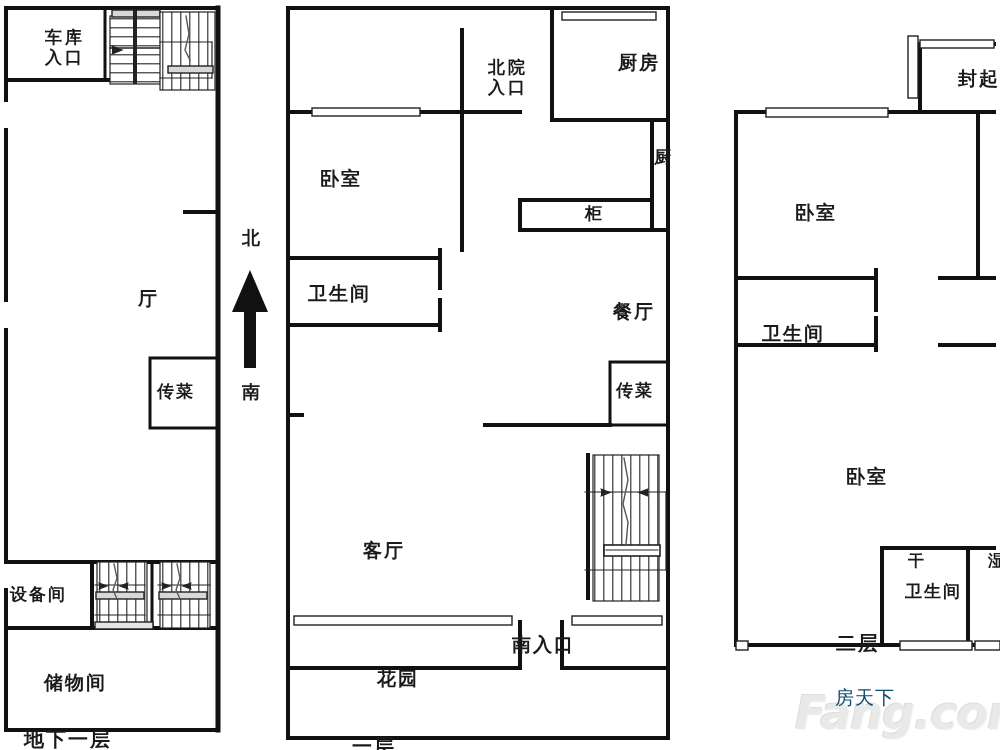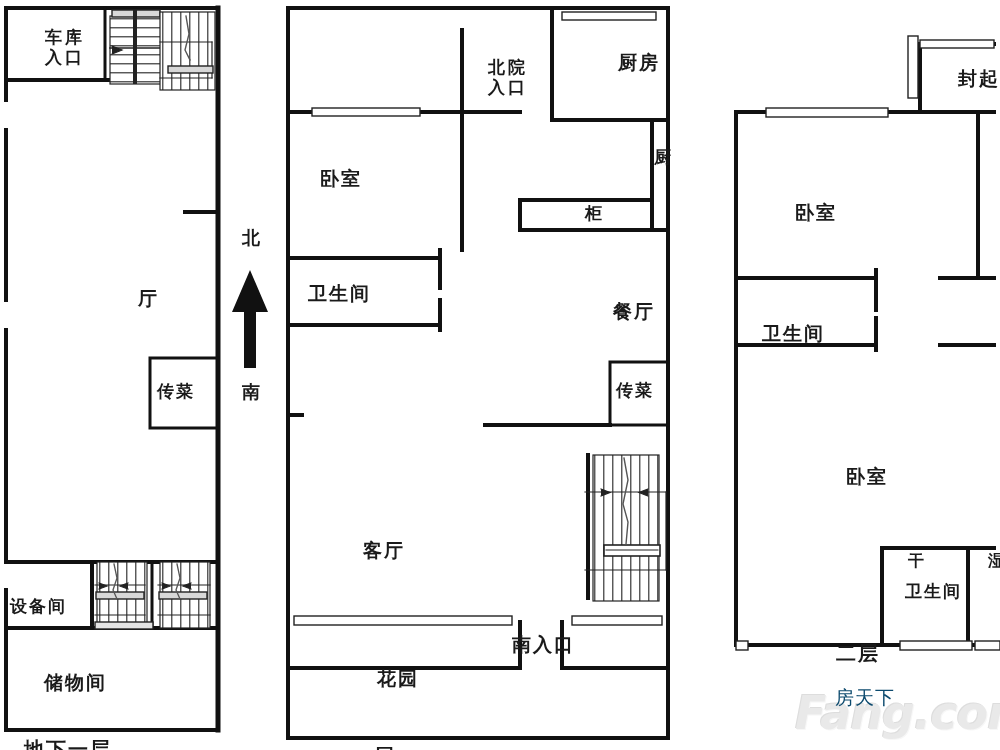--- a/index.html
+++ b/index.html
@@ -33,21 +33,21 @@
     color: #1a1a1a;
     white-space: nowrap;
     letter-spacing: 2px;
     font-weight: 600;
     line-height: 1.15;
     user-select: none;
   }
   .lbl.sz-room { font-size: 19px; }
   .lbl.sz-small { font-size: 17px; }
   .lbl.sz-tiny { font-size: 16px; }
-  .lbl.sz-floor { font-size: 20px; margin-top: 10px; }
+  .lbl.sz-floor { font-size: 20px; }
   .lbl.sz-compass { font-size: 18px; }
   .lbl.twoline { text-align: center; letter-spacing: 3px; }
 
   
   #watermark {
     position: absolute;
     left: 795px;
     top: 688px;
     width: 200px;
     height: 55px;
@@ -284,21 +284,21 @@
 
   <div class="lbl sz-small twoline" style="left:45px; top:28px;">
     <div>车库</div>
     <div>入口</div>
   </div>
 
   <div class="lbl sz-room" style="left:138px; top:288px;">厅</div>
 
   <div class="lbl sz-small" style="left:157px; top:382px;">传菜</div>
 
-  <div class="lbl sz-small" style="left:10px; top:597px;">设备间</div>
+  <div class="lbl sz-small" style="left:10px; top:585px;">设备间</div>
 
   <div class="lbl sz-room" style="left:44px; top:672px;">储物间</div>
 
   <div class="lbl sz-floor" style="left:24px; top:728px;">地下一层</div>
 
   <div class="lbl sz-compass" style="left:242px; top:228px;">北</div>
   <div class="lbl sz-compass" style="left:242px; top:382px;">南</div>
 
   <div class="lbl sz-small twoline" style="left:468px; top:58px;margin-left:20px;">
     <div>北院</div>

